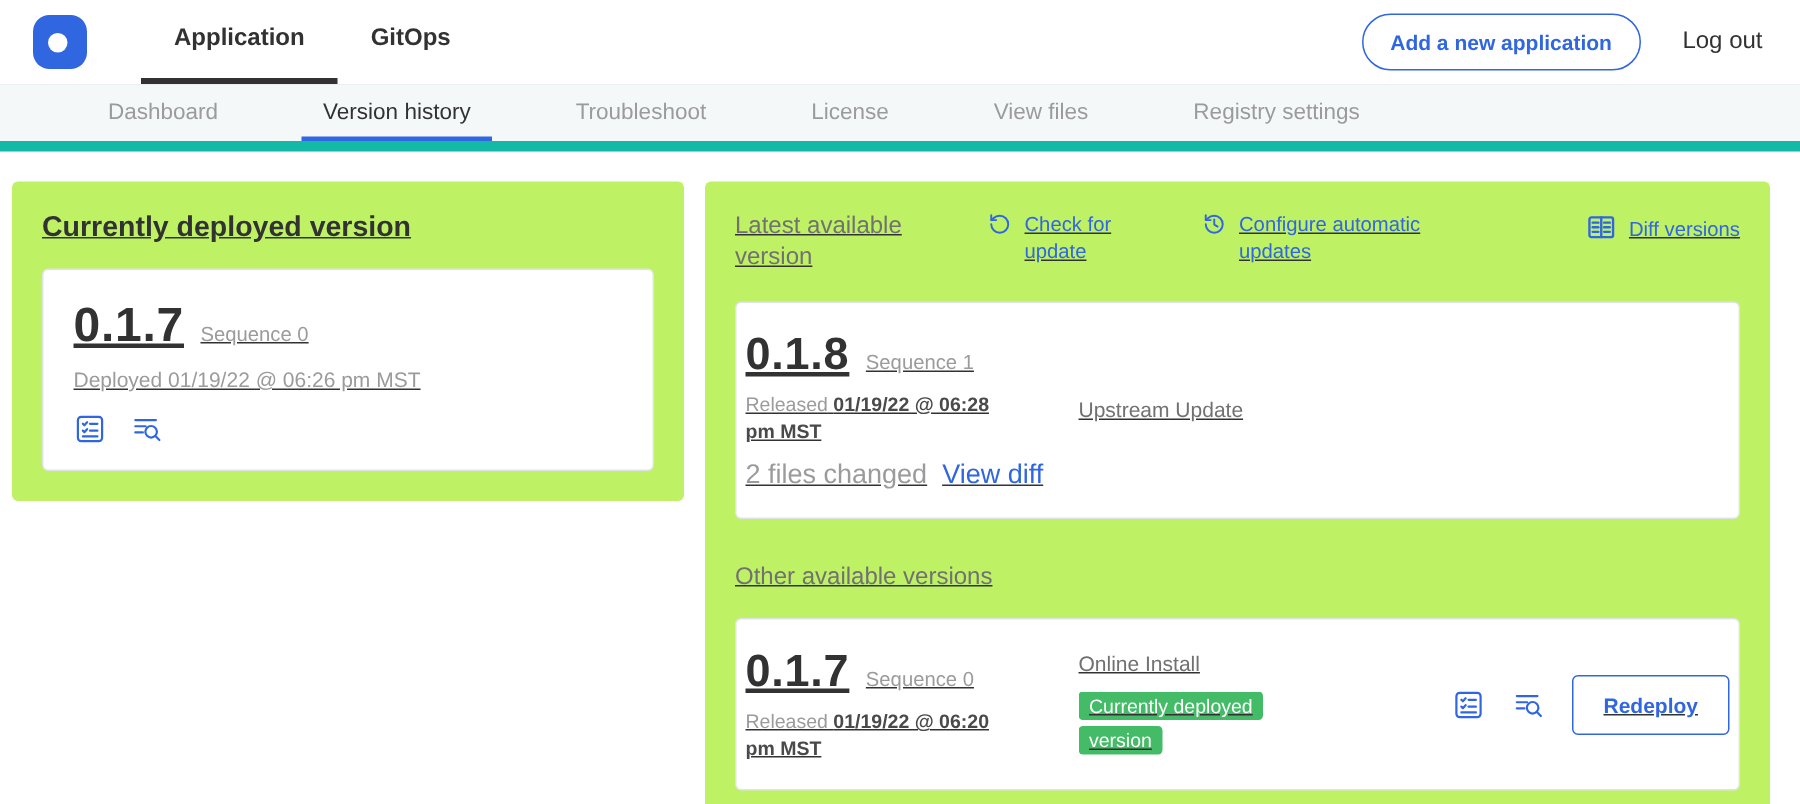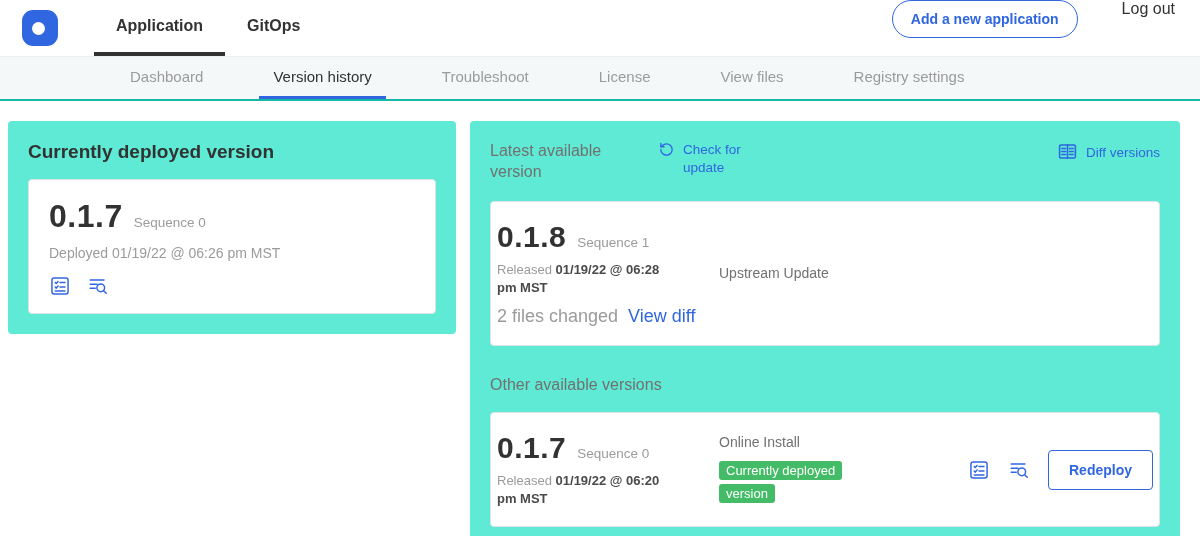--- a/index.html
+++ b/index.html
@@ -40,44 +40,44 @@
     padding: 0 22px;
     font-size: 16px;
     font-weight: 600;
     color: #323232;
     border-bottom: 4px solid transparent;
     cursor: pointer;
   }
   .header-tab.active { border-bottom-color: #323232; }
   .header-right {
     margin-left: auto;
-    display: flex; align-items: flex-start;
-    gap: 44px;
+    display: flex; align-items: center;
+    gap: 28px;
   }
   .add-app-btn {
     border: 1px solid #3066e0;
     color: #3066e0;
     background: #fff;
     font-family: inherit;
     font-size: 14px;
     font-weight: 700;
     border-radius: 19px;
     padding: 10px 18px;
     cursor: pointer;
   }
   .logout { font-size: 16px; color: #323232; cursor: pointer; }
 
   
   .subnav {
     height: 44px;
     background: #f5f8f9;
-    border-bottom: 2px solid #14b8a6;
+    border-bottom: 7px solid #14b8a6;
     display: flex;
     align-items: stretch;
-    padding-left: 116px;
+    padding-left: 58px;
   }
   .subnav-item {
     display: flex; align-items: center;
     padding: 0 14px;
     margin-right: 42px;
     font-size: 15px;
     color: #9b9b9b;
     border-bottom: 3px solid transparent;
     cursor: pointer;
     white-space: nowrap;
@@ -85,23 +85,24 @@
   .subnav-item.active { color: #323232; border-bottom-color: #3066e0; }
 
   
   .main {
     display: flex;
     align-items: flex-start;
     gap: 14px;
     padding: 20px 20px 0 8px;
   }
   .panel {
-    background: #5eead4;
+    background: #bef264;
     border-radius: 4px;
     padding: 20px;
+    text-decoration: underline;
   }
   .left-panel { width: 448px; }
   .right-panel { flex: 1; min-height: 412px; }
 
   .panel-title { font-size: 19px; font-weight: 700; color: #323232; }
 
   .card {
     background: #ffffff;
     border: 1px solid #dfe3e5;
     border-radius: 4px;
@@ -275,20 +276,30 @@
       <div class="action action-check">
         <span class="icon">
           <svg viewBox="0 0 24 24">
               <path d="M4 12a8 8 0 1 0 8-8 8.7 8.7 0 0 0-6 2.4L4 8"></path>
               <path d="M4 3.5v4.6h4.6"></path>
             </svg>
         </span>
         <span class="action-label">Check for update</span>
       </div>
 
+      <div class="action action-configure">
+        <span class="icon">
+          <svg viewBox="0 0 24 24">
+              <path d="M4 12a8 8 0 1 0 8-8 8.7 8.7 0 0 0-6 2.4L4 8"></path>
+              <path d="M4 3.5v4.6h4.6"></path>
+              <path d="M12 7.5v4.8l3.2 1.9"></path>
+            </svg>
+        </span>
+        <span class="action-label">Configure automatic updates</span>
+      </div>
 
       <div class="action action-diff">
         <span class="icon">
           <svg viewBox="0 0 24 24">
               <rect x="3" y="4.5" width="18" height="15" rx="1.5"></rect>
               <line x1="12" y1="4.5" x2="12" y2="19.5"></line>
               <line x1="5.5" y1="8.5" x2="9.8" y2="8.5"></line>
               <line x1="5.5" y1="12" x2="9.8" y2="12"></line>
               <line x1="5.5" y1="15.5" x2="9.8" y2="15.5"></line>
               <line x1="14.2" y1="8.5" x2="18.5" y2="8.5"></line>

